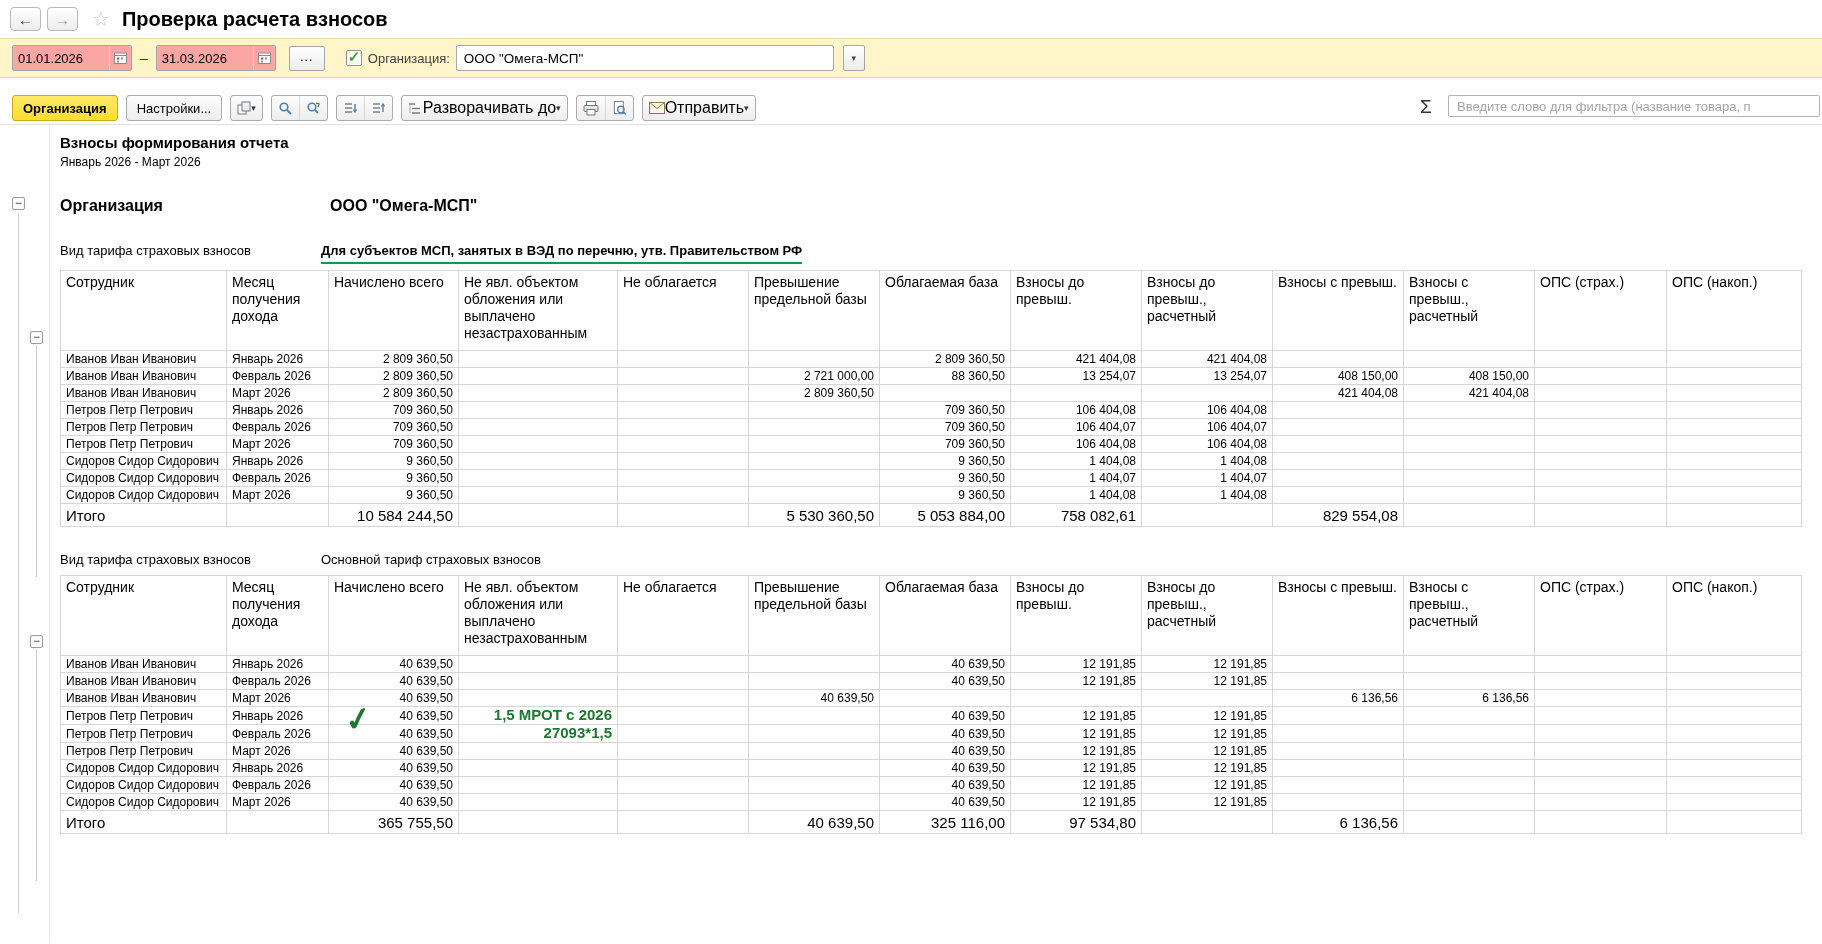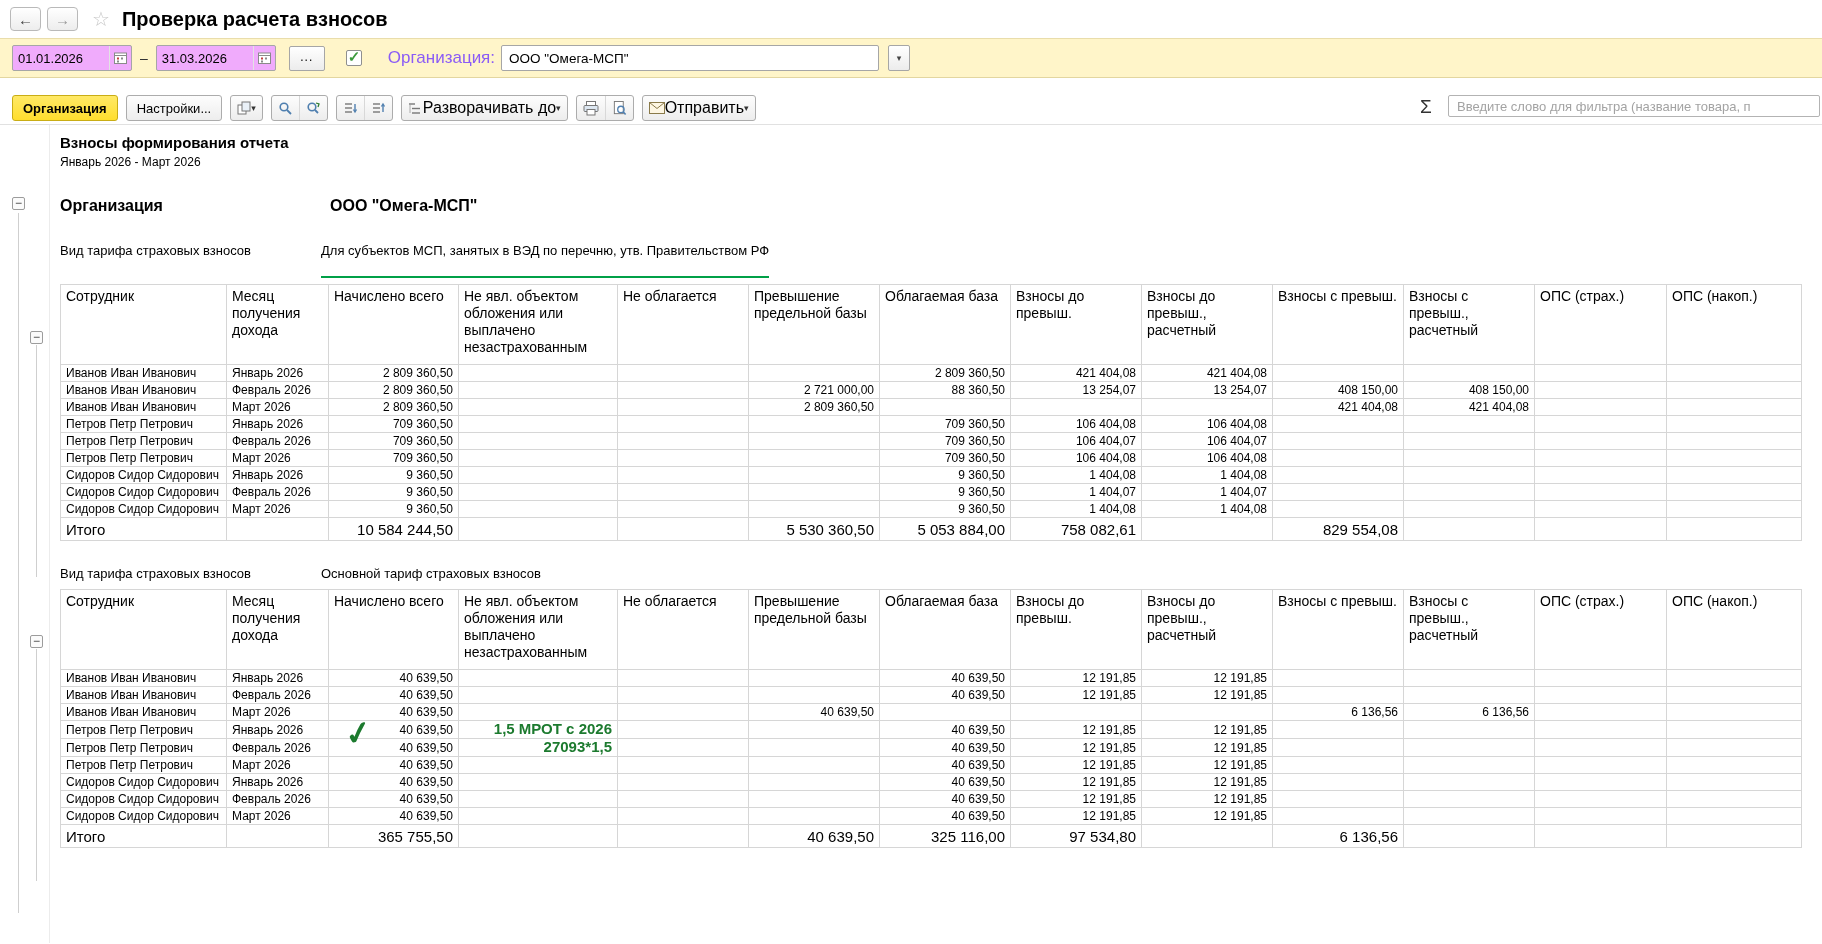--- a/index.html
+++ b/index.html
@@ -12,34 +12,34 @@
     background: linear-gradient(#ffffff, #ededed); display: flex; align-items: center; justify-content: center;
     font-size: 15px; color: #444; cursor: pointer; }
   .nav-btn.fwd { color: #9a9a9a; }
   .fav-star { font-size: 20px; color: #c8c8c8; margin: 0 6px 0 8px; cursor: pointer; }
   .page-title { font-size: 20px; font-weight: bold; }
 
   
   .filter-panel { height: 40px; background: var(--panel-yellow); border-top: 1px solid #e9ddab;
     border-bottom: 1px solid #e3d6a0; display: flex; align-items: center; padding: 0 12px; gap: 7px; }
   .date-wrap { display: flex; align-items: center; width: 120px; height: 26px; border: 1px solid #a6a6a6;
-    background: #f0abfc; border-radius: 2px; }
+    background: #fca5a5; border-radius: 2px; }
   .date-wrap input { flex: 1; min-width: 0; border: none; outline: none; font: 13px "Liberation Sans", sans-serif;
     padding: 0 5px; background: transparent; }
   .cal-btn { width: 22px; height: 24px; display: flex; align-items: center; justify-content: center;
     cursor: pointer; border-left: 1px solid #e3e3e3; }
   .date-sep { font-size: 14px; color: #333; margin: 0 1px; }
   .dots-btn { width: 36px; height: 25px; border: 1px solid #a6a6a6; border-radius: 2px;
     background: linear-gradient(#fff, #ececec); font-size: 12px; letter-spacing: 1px; cursor: pointer;
     display: flex; align-items: flex-end; justify-content: center; padding-bottom: 6px; margin-left: 6px; }
   .org-group { display: flex; align-items: center; gap: 6px; margin-left: 14px; }
   .checkbox { width: 16px; height: 16px; border: 1px solid #8f8f8f; border-radius: 2px; background: #fff;
     position: relative; cursor: pointer; }
   .checkbox .mark { position: absolute; left: 1px; top: -3px; font-size: 15px; font-weight: bold; color: #3c9a3c; }
-  .org-label { font-size: 17px; color: #8b5cf6; margin-left: 20px; }
+  .org-label { font-size: 13px; color: #404040; }
   .combo { display: flex; align-items: center; width: 378px; height: 26px; border: 1px solid #a6a6a6;
     background: #fff; border-radius: 2px; }
   .combo input { flex: 1; min-width: 0; border: none; outline: none; font: 13.5px "Liberation Sans", sans-serif; padding: 0 7px; }
   .combo-arrow { width: 22px; height: 26px; margin-left: 3px; border: 1px solid #a6a6a6; border-radius: 2px;
     background: linear-gradient(#fff, #ececec); display: flex; align-items: center; justify-content: center;
     font-size: 9px; color: #444; cursor: pointer; }
 
   .spacer { height: 14px; background: #fff; }
 
   
@@ -71,21 +71,21 @@
   .period-value { font-size: 12px; line-height: 15px; margin-top: 3px; }
   .org-row { display: flex; margin-top: 26px; line-height: 20px; }
   .org-row .lab { width: 270px; font-size: 16px; font-weight: bold; }
   .org-row .val { font-size: 16px; font-weight: bold; }
   .report-title { margin-top: 38px; font-size: 24px; font-weight: bold; color: var(--green); line-height: 29px; }
 
   .section { margin-top: 26px; }
   .section + .section { margin-top: 24px; }
   .tariff-line { display: flex; font-size: 13px; line-height: 18px; }
   .tariff-label { width: 261px; flex-shrink: 0; }
-  .tariff-value.underlined { border-bottom: 2px solid var(--green); padding-bottom: 16px; }
+  .tariff-value.underlined { border-bottom: 2px solid var(--green); padding-bottom: 2px; font-weight: bold; }
 
   .report-table { border-collapse: collapse; table-layout: fixed; width: 1741px; margin-top: 6px; }
   .report-table th, .report-table td { border: 1px solid #d6d6d6; overflow: hidden; }
   .report-table th { font-weight: normal; font-size: 14px; text-align: left; vertical-align: top;
     padding: 3px 5px; height: 80px; line-height: 17px; }
   .report-table td { font-size: 12px; padding: 0 5px; height: 17px; line-height: 16px; white-space: nowrap; }
   .report-table td.num { text-align: right; }
   .report-table tr.total-row td { font-size: 15px; height: 23px; line-height: 21px; }
   .check-cell { position: relative; overflow: visible !important; }
   .green-check { position: absolute; left: 16px; top: -4px; font-size: 32px; line-height: 32px;

